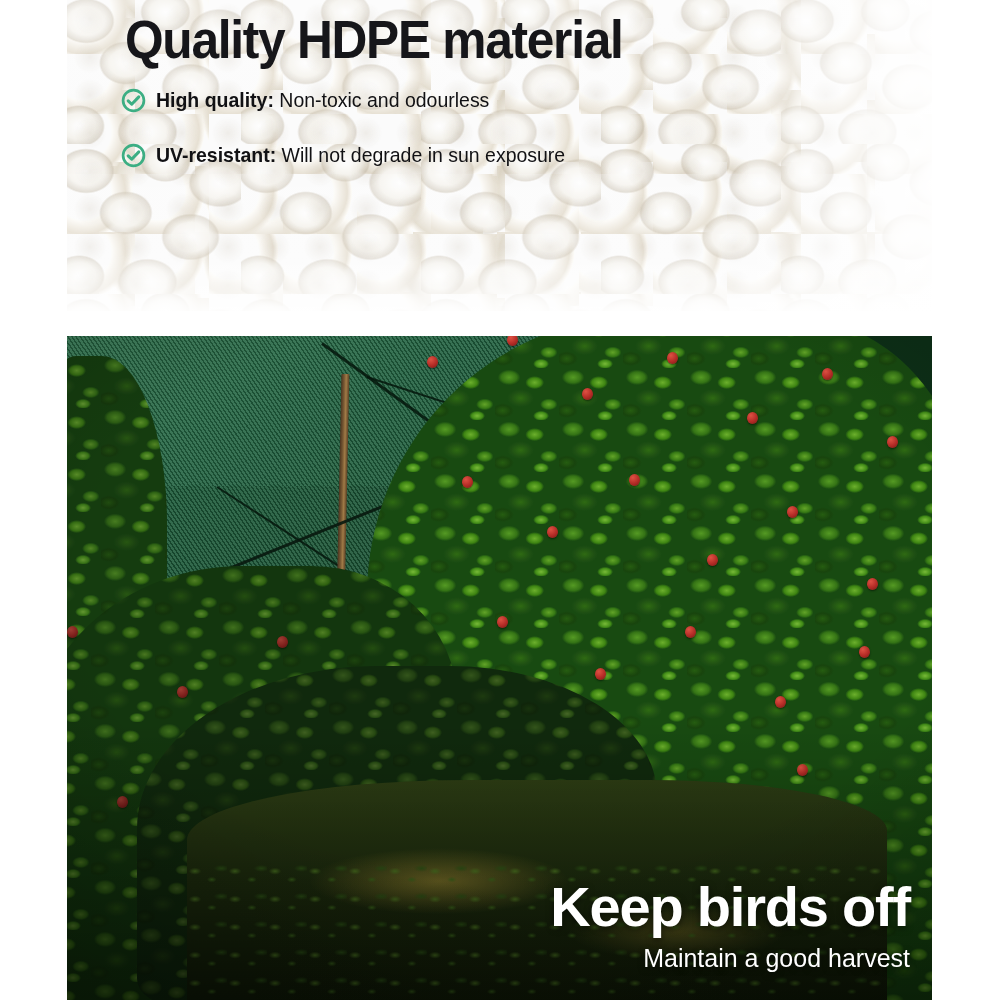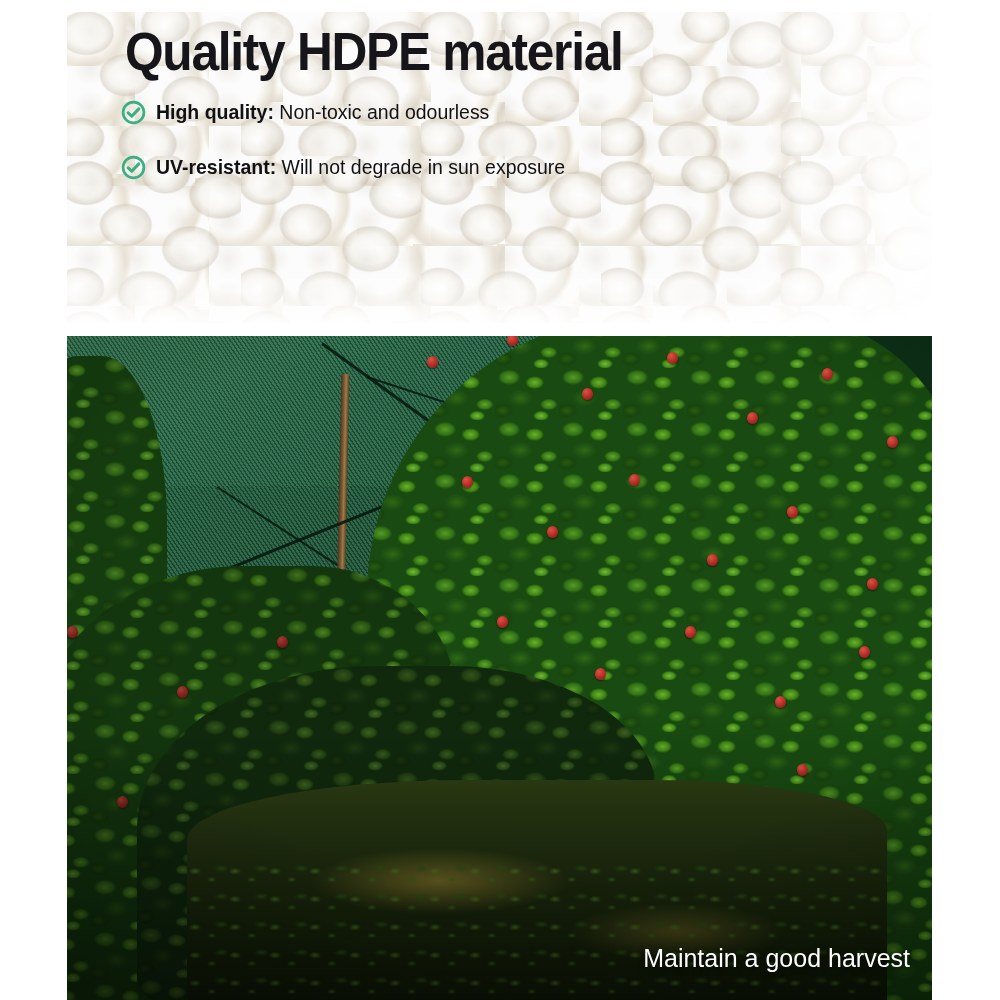--- a/index.html
+++ b/index.html
@@ -16,21 +16,21 @@
     position: relative;
     width: 1000px;
     height: 1000px;
     background: #ffffff;
   }
 
   
   .feature-panel {
     position: absolute;
     left: 67px;
-    top: 12px;
+    top: 0px;
     width: 865px;
     height: 311px;
     overflow: hidden;
     background: #22c55e;
   }
 
   
   .pellet-bg {
     position: absolute;
     inset: -6px;
@@ -290,21 +290,21 @@
   }
   .caption-headline {
     font-size: 56px;
     font-weight: 700;
     line-height: 1.02;
     letter-spacing: -1.2px;
     text-shadow: 0 2px 7px rgba(0,0,0,0.55);
     white-space: nowrap;
   }
   .caption-sub {
-    margin-top: 2px;
+    margin-top: 9px;
     font-size: 25px;
     font-weight: 400;
     line-height: 1.1;
     text-shadow: 0 2px 6px rgba(0,0,0,0.6);
     white-space: nowrap;
   }
 </style>
 </head>
 <body>
 
@@ -398,18 +398,19 @@
     </div>
 
     <div class="foliage canopy-far"></div>
 
     <div class="ground"></div>
     <div class="grass"></div>
 
     <div class="photo-vignette"></div>
 
     <div class="photo-caption">
+      <div class="caption-headline">Keep birds off</div>
       <div class="caption-sub">Maintain a good harvest</div>
     </div>
 
   </section>
 
 </div>
 
 </body></html>

